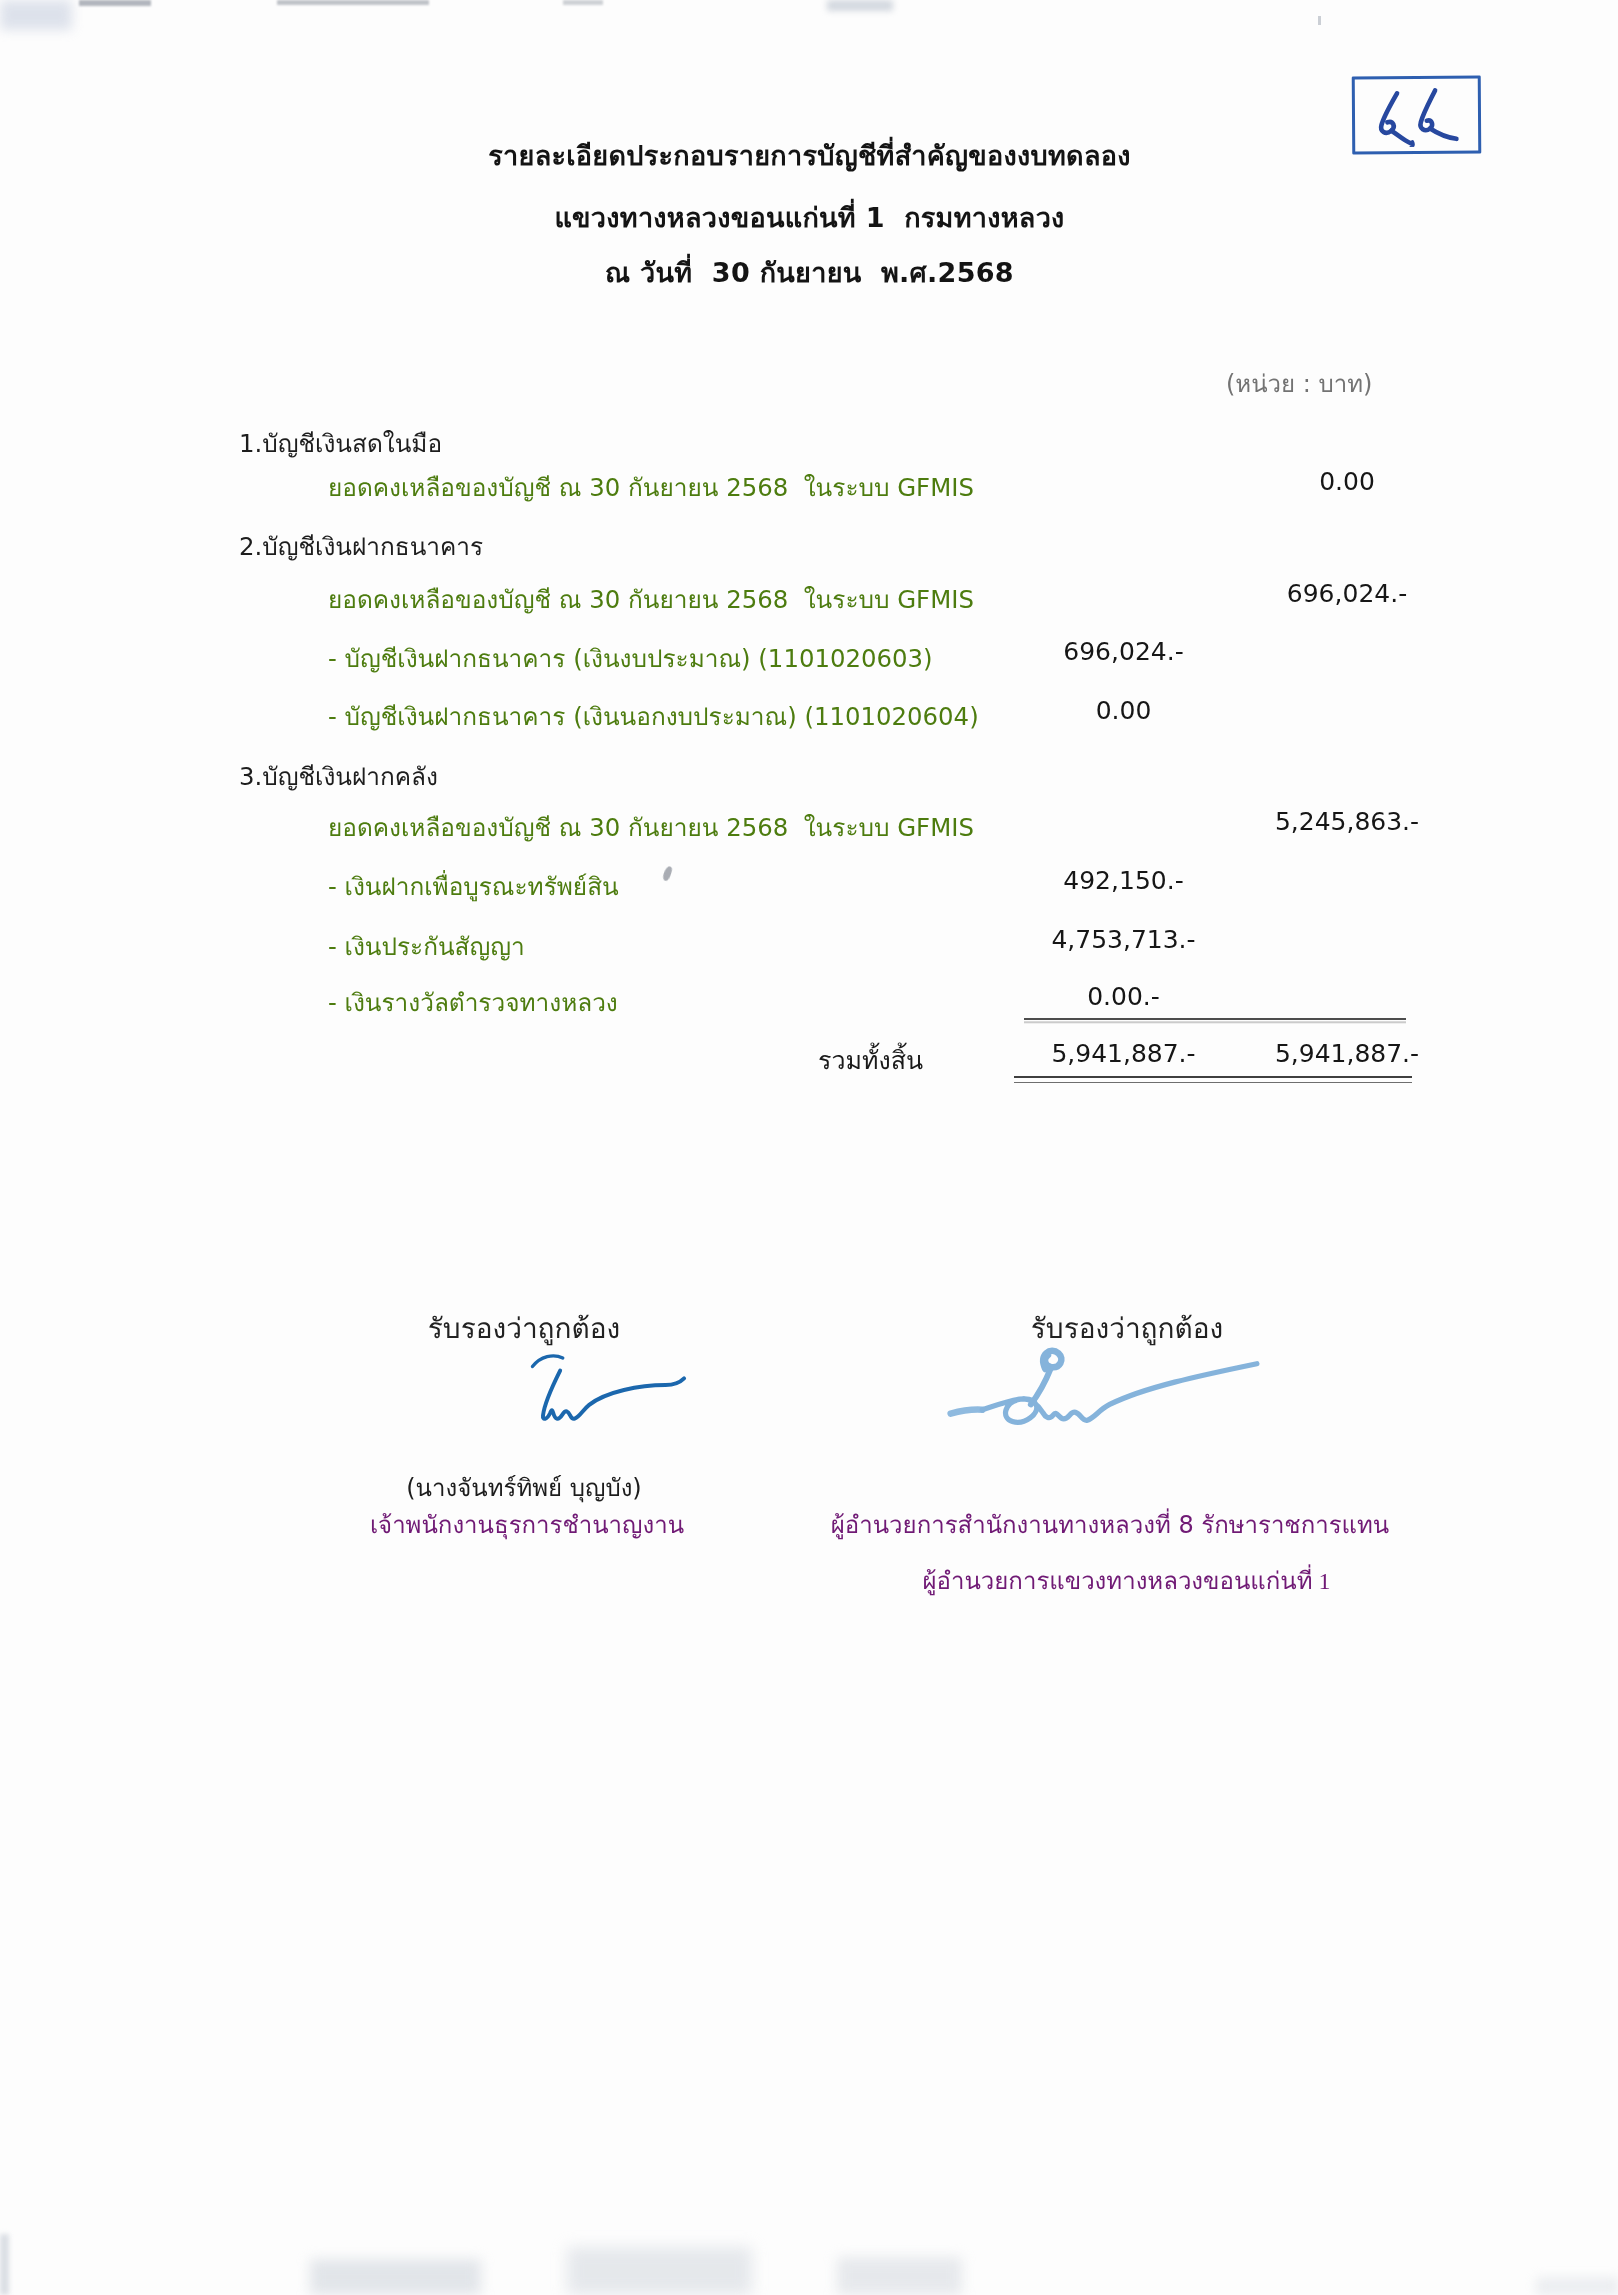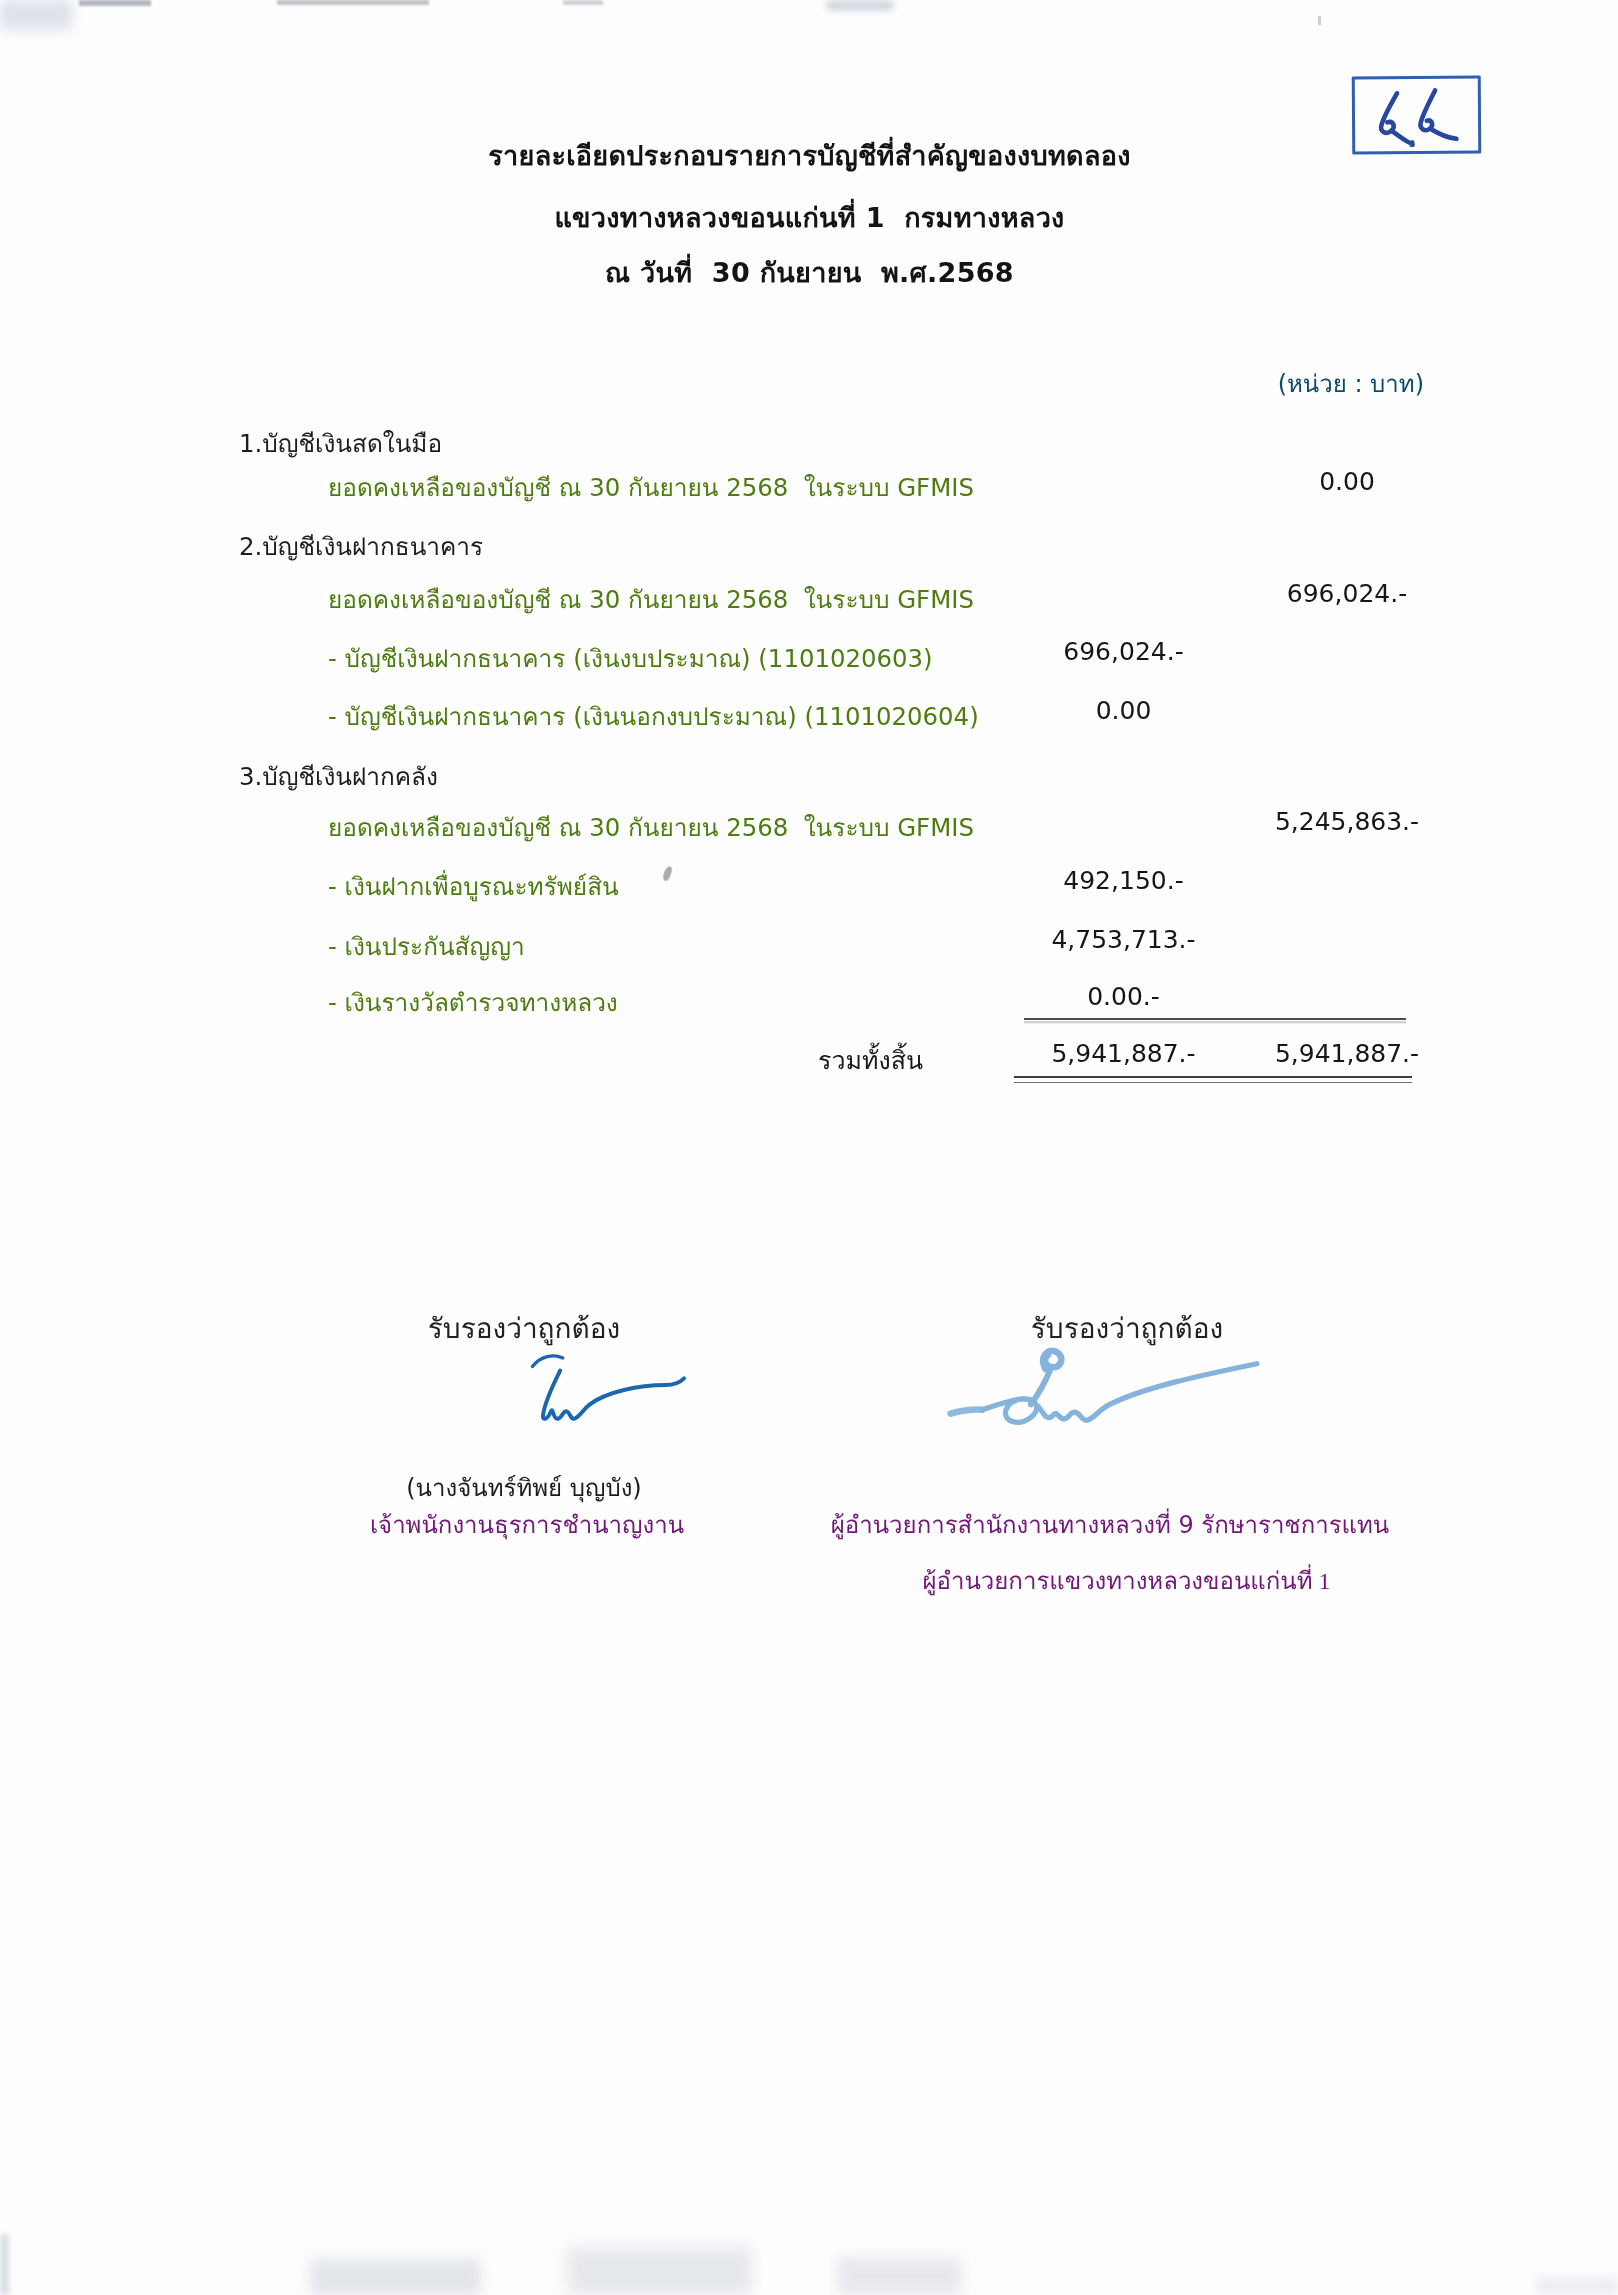--- a/index.html
+++ b/index.html
@@ -16,21 +16,21 @@
   .title-line{
     left:0;width:1619px;text-align:center;
     font-weight:bold;font-size:27px;color:#141414;
     letter-spacing:0.3px;
   }
   .hdr{font-size:24.4px;color:#1d1d1d;}
   .lbl{font-size:24.4px;color:#4d7c0f;}
   .amt{font-size:25px;color:#161616;}
   .amt-mid{left:1015px;width:217px;text-align:center;}
   .amt-right{left:1272px;width:150px;text-align:center;}
-  .unit{left:1226px;width:198px;text-align:right;font-size:24px;color:#0c4a6e;}
+  .unit{left:1226px;width:198px;text-align:left;font-size:24px;color:#737373;}
   .total-label{left:738px;width:185px;text-align:right;font-size:25px;color:#1a1a1a;}
   .rule{position:absolute;background:#4d4d4d;height:2px;}
   .rule-soft{box-shadow:0 3.3px 0 rgba(90,90,90,.30);}
   .stamp-box{
     position:absolute;left:1352px;top:76px;width:129px;height:78px;
     border:3.3px solid #2e5fb0;border-radius:1.3px;
     transform:rotate(-.4deg);
     box-sizing:border-box;
   }
   .stamp-box svg{position:absolute;left:12px;top:5.3px;}
@@ -134,17 +134,17 @@
     <g fill="none" stroke="#7fb0da" stroke-linecap="round" opacity="0.95">
       <path d="M 150 38 C 140 16, 158 4, 170 14 C 180 23, 172 38, 158 35 C 148 32, 147 22, 154 17" stroke-width="10"></path>
       <path d="M 158 38 C 150 58, 140 76, 128 92" stroke-width="9"></path>
       <path d="M 6 106 C 24 101, 38 99, 54 100" stroke-width="10" stroke="#8ab7de"></path>
       <path d="M 54 100 C 92 88, 128 74, 136 92 C 142 106, 118 124, 100 118 C 82 112, 88 88, 112 84 C 126 81, 138 92, 146 104 C 150 111, 156 116, 162 108 C 168 100, 170 114, 178 114 C 186 114, 188 102, 196 104 C 204 106, 206 118, 214 116 C 224 113, 232 100, 248 92 C 300 66, 385 48, 472 30" stroke-width="8"></path>
     </g>
   </svg>
 
   <div class="t sig-name" style="left:359px;top:1468px;width:330px;">(นางจันทร์ทิพย์ บุญบัง)</div>
   <div class="t sig-title" style="left:359px;top:1505px;width:336px;">เจ้าพนักงานธุรการชำนาญงาน</div>
-  <div class="t sig-title" style="left:784px;top:1505px;width:652px;">ผู้อำนวยการสำนักงานทางหลวงที่ 9 รักษาราชการแทน</div>
+  <div class="t sig-title" style="left:784px;top:1505px;width:652px;">ผู้อำนวยการสำนักงานทางหลวงที่ 8 รักษาราชการแทน</div>
   <div class="t sig-title" style="left:784px;top:1561px;width:685px;font-family:Liberation Serif, serif;">ผู้อำนวยการแขวงทางหลวงขอนแก่นที่ 1</div>
 
 </div>
 
 
 </body></html>

